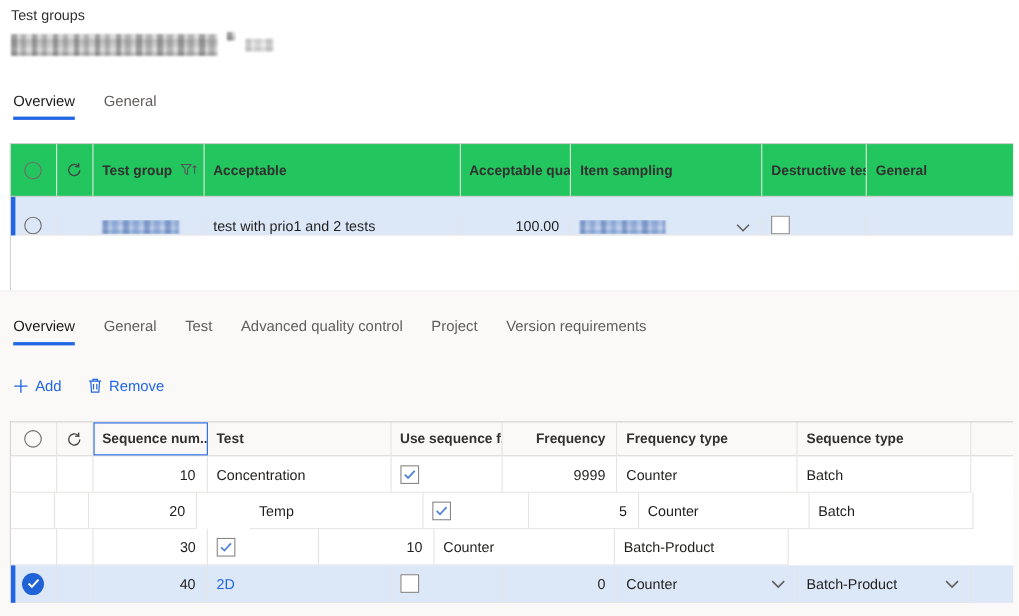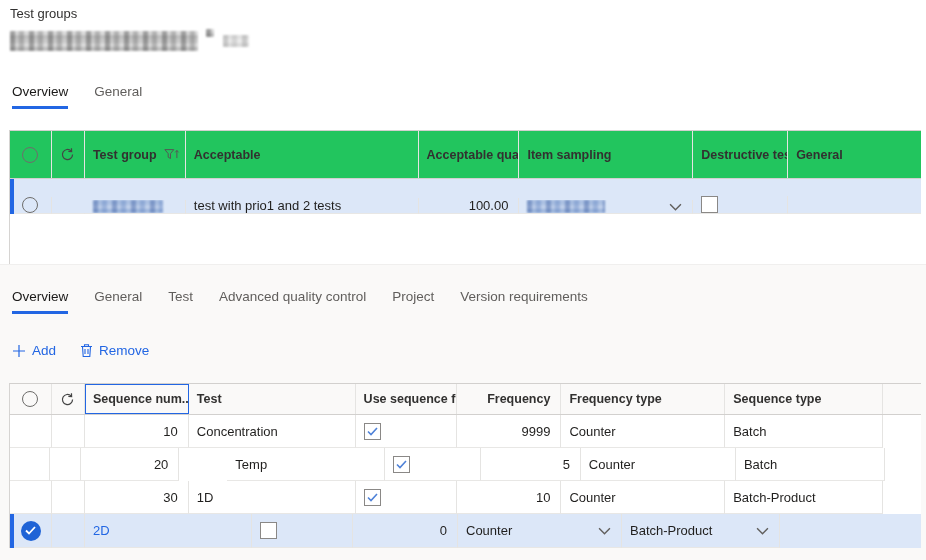--- a/index.html
+++ b/index.html
@@ -323,23 +323,20 @@
         </div>
       <div class="cell filler" style="width:38px;"></div>
     </div>
 
     <div class="grid-row data-row">
       <div class="cell center bb" style="width:42px;"></div>
       <div class="cell center bb" style="width:33px;"></div>
       <div class="cell num bb" style="width:104px;">
           <span>30</span>
         </div>
-      <div class="cell bb" style="width:167px;">
-          <span>1D</span>
-        </div>
       <div class="cell bb" style="width:101px;">
         <span class="checkbox">
           <svg width="11" height="9" viewBox="0 0 11 9">
               <path d="M1 4.5 4 7.5 10 1" fill="none" stroke="#4F82D8" stroke-width="1.6"></path>
             </svg>
         </span>
       </div>
       <div class="cell num bb" style="width:105px;">
           <span>10</span>
         </div>
@@ -355,20 +352,23 @@
     <div class="grid-row data-row selected last">
       <span class="sel-bar"></span>
       <div class="cell center bb" style="width:42px;">
         <span class="check-circle">
           <svg width="11" height="9" viewBox="0 0 11 9">
               <path d="M1 4.5 4 7.5 10 1" fill="none" stroke="#ffffff" stroke-width="1.8"></path>
             </svg>
         </span>
       </div>
       <div class="cell center bb" style="width:33px;"></div>
+      <div class="cell num bb" style="width:104px;">
+          <span>40</span>
+        </div>
       <div class="cell bb" style="width:167px;">
           <span class="link">2D</span>
         </div>
       <div class="cell bb" style="width:101px;">
         <span class="checkbox"></span>
       </div>
       <div class="cell num bb" style="width:105px;">
           <span>0</span>
         </div>
       <div class="cell bb" style="width:164px;">

